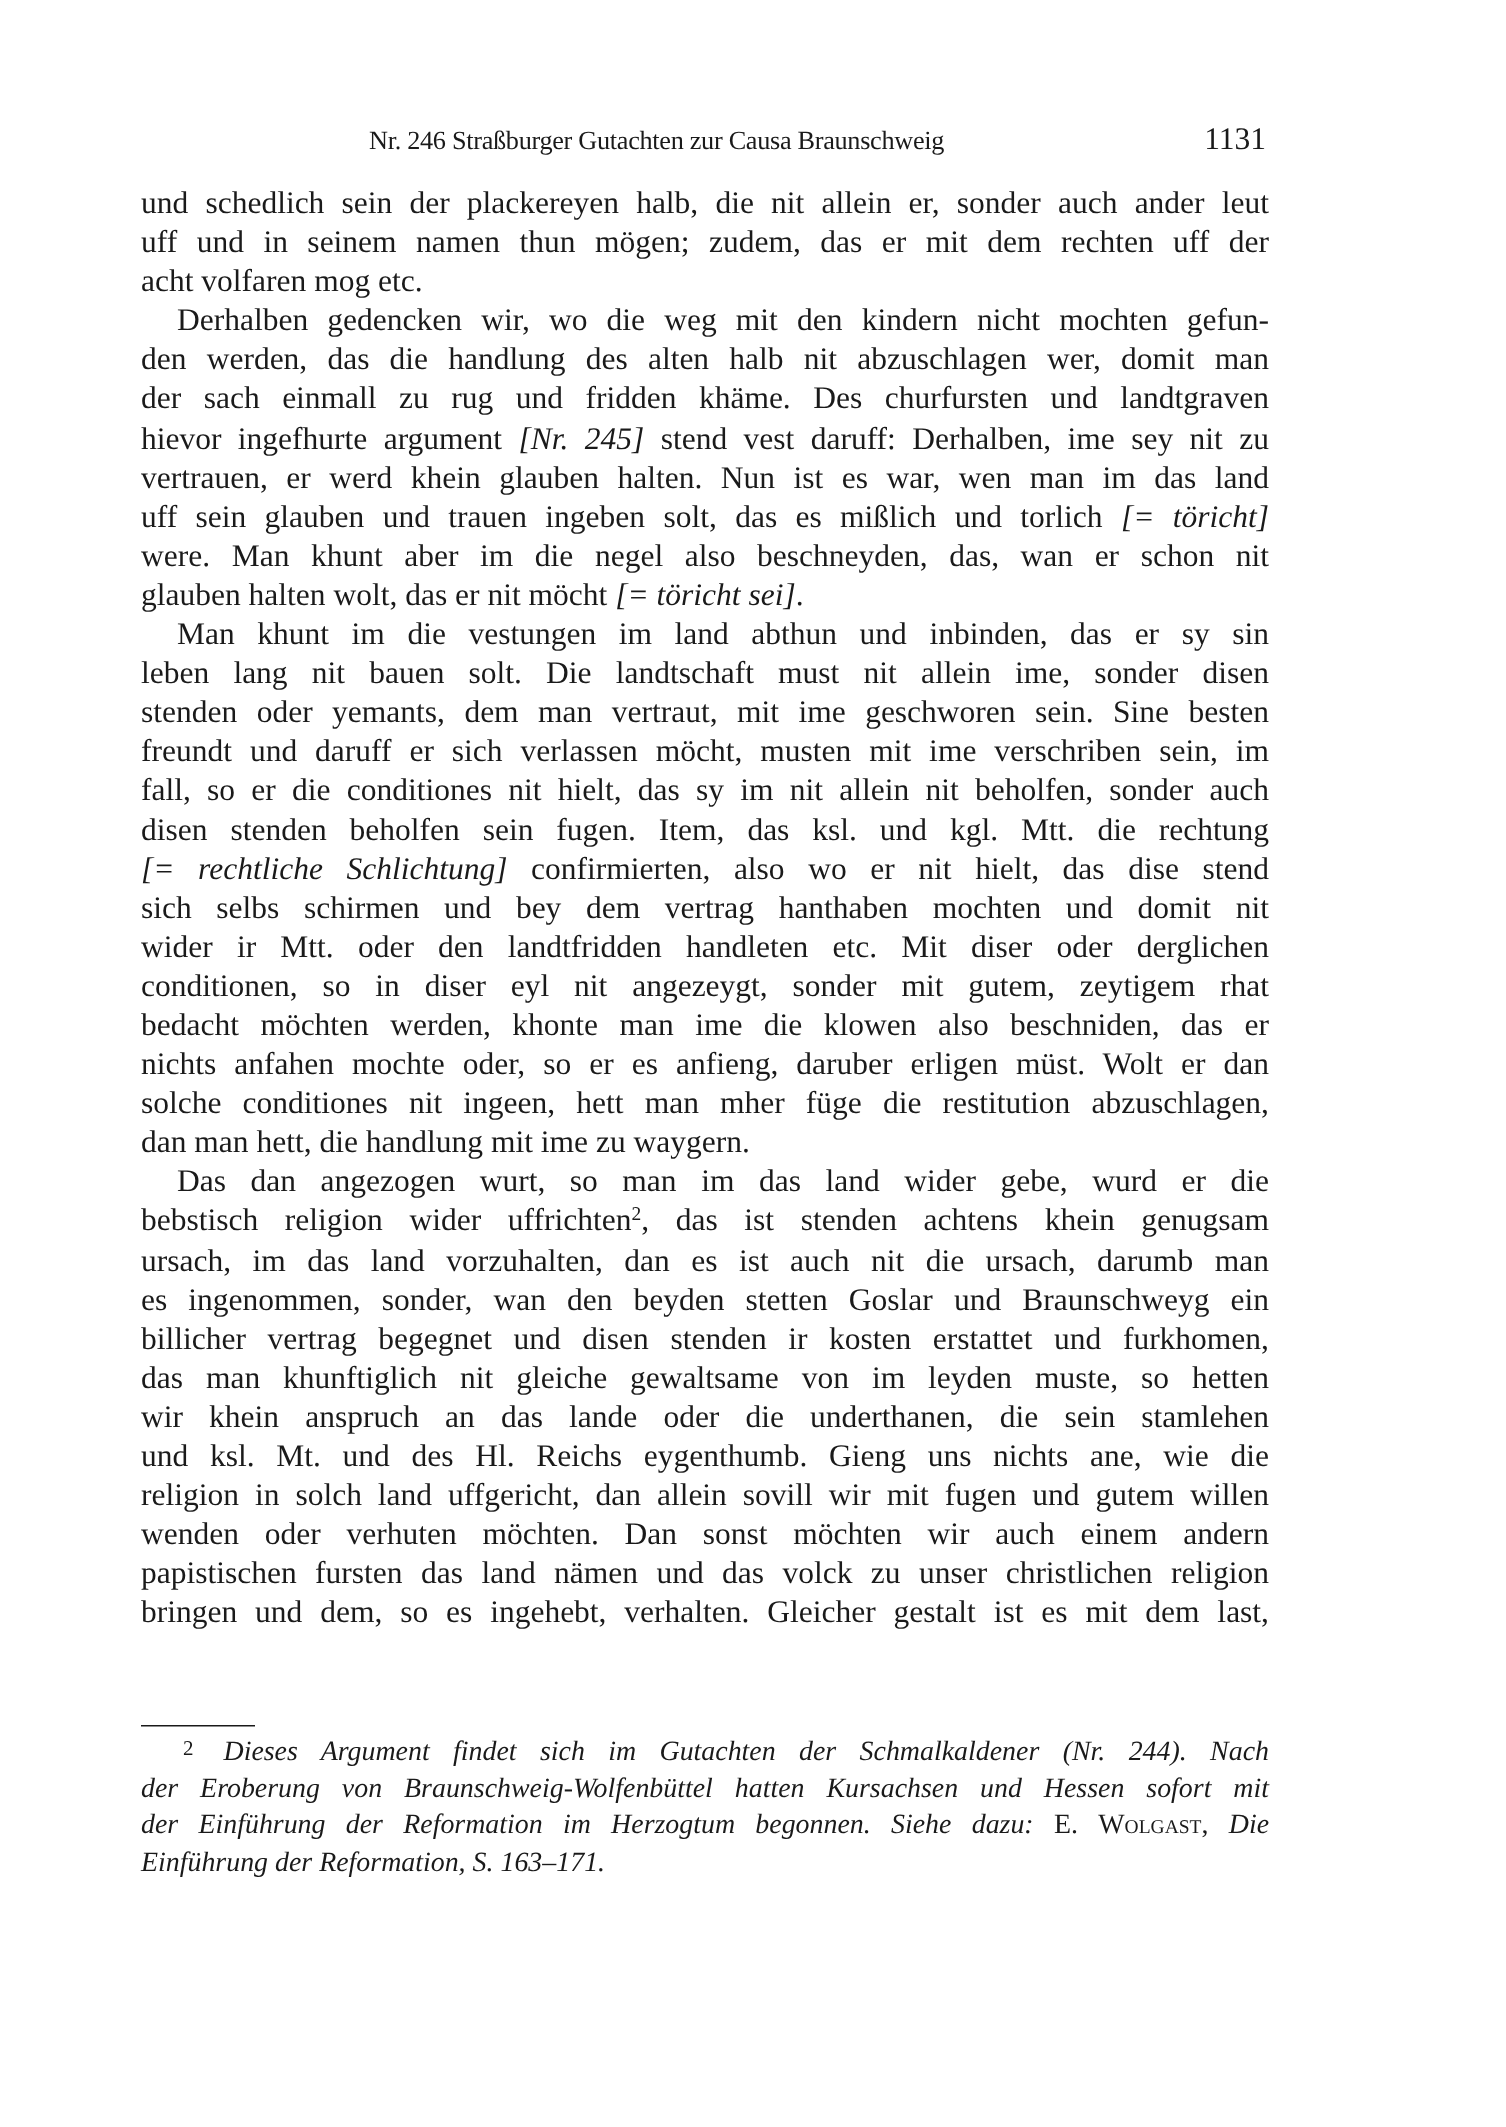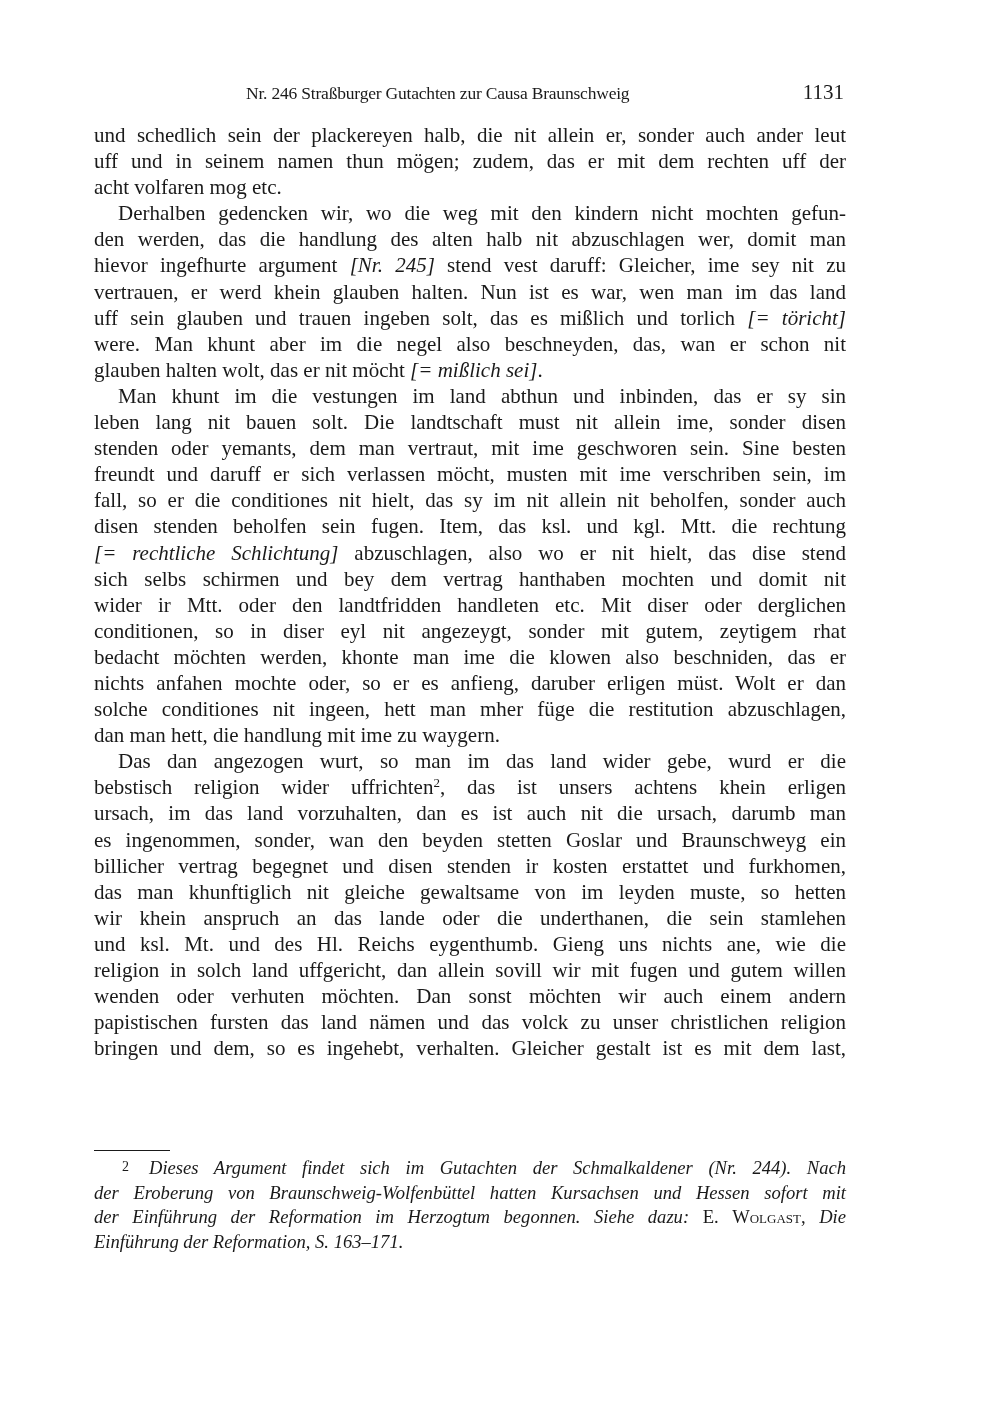--- a/index.html
+++ b/index.html
@@ -48,45 +48,46 @@
 
   <div class="body-text">
     <p>
       <span class="line">und schedlich sein der plackereyen halb, die nit allein er, sonder auch ander leut</span>
       <span class="line">uff und in seinem namen thun mögen; zudem, das er mit dem rechten uff der</span>
       <span class="line last">acht volfaren mog etc.</span>
     </p>
     <p>
       <span class="line" style="padding-left:24px">Derhalben gedencken wir, wo die weg mit den kindern nicht mochten gefun-</span>
       <span class="line">den werden, das die handlung des alten halb nit abzuschlagen wer, domit man</span>
-      <span class="line"><span>hievor ingefhurte argument </span><span class="it">[Nr. 245]</span><span> stend vest daruff: Gleicher, ime sey nit zu</span></span>
+      <span class="line">der sach einmall zu rug und fridden khäme. Des churfursten und landtgraven</span>
+      <span class="line"><span>hievor ingefhurte argument </span><span class="it">[Nr. 245]</span><span> stend vest daruff: Derhalben, ime sey nit zu</span></span>
       <span class="line">vertrauen, er werd khein glauben halten. Nun ist es war, wen man im das land</span>
       <span class="line"><span>uff sein glauben und trauen ingeben solt, das es mißlich und torlich </span><span class="it">[= töricht]</span></span>
       <span class="line">were. Man khunt aber im die negel also beschneyden, das, wan er schon nit</span>
-      <span class="line last"><span>glauben halten wolt, das er nit möcht </span><span class="it">[= mißlich sei]</span><span>.</span></span>
+      <span class="line last"><span>glauben halten wolt, das er nit möcht </span><span class="it">[= töricht sei]</span><span>.</span></span>
     </p>
     <p>
       <span class="line" style="padding-left:24px">Man khunt im die vestungen im land abthun und inbinden, das er sy sin</span>
       <span class="line">leben lang nit bauen solt. Die landtschaft must nit allein ime, sonder disen</span>
       <span class="line">stenden oder yemants, dem man vertraut, mit ime geschworen sein. Sine besten</span>
       <span class="line">freundt und daruff er sich verlassen möcht, musten mit ime verschriben sein, im</span>
       <span class="line">fall, so er die conditiones nit hielt, das sy im nit allein nit beholfen, sonder auch</span>
       <span class="line">disen stenden beholfen sein fugen. Item, das ksl. und kgl. Mtt. die rechtung</span>
-      <span class="line"><span class="it">[= rechtliche Schlichtung]</span><span> abzuschlagen, also wo er nit hielt, das dise stend</span></span>
+      <span class="line"><span class="it">[= rechtliche Schlichtung]</span><span> confirmierten, also wo er nit hielt, das dise stend</span></span>
       <span class="line">sich selbs schirmen und bey dem vertrag hanthaben mochten und domit nit</span>
       <span class="line">wider ir Mtt. oder den landtfridden handleten etc. Mit diser oder derglichen</span>
       <span class="line">conditionen, so in diser eyl nit angezeygt, sonder mit gutem, zeytigem rhat</span>
       <span class="line">bedacht möchten werden, khonte man ime die klowen also beschniden, das er</span>
       <span class="line">nichts anfahen mochte oder, so er es anfieng, daruber erligen müst. Wolt er dan</span>
       <span class="line">solche conditiones nit ingeen, hett man mher füge die restitution abzuschlagen,</span>
       <span class="line last">dan man hett, die handlung mit ime zu waygern.</span>
     </p>
     <p>
       <span class="line" style="padding-left:24px">Das dan angezogen wurt, so man im das land wider gebe, wurd er die</span>
-      <span class="line"><span>bebstisch religion wider uffrichten</span><sup class="fn">2</sup><span>, das ist unsers achtens khein erligen</span></span>
+      <span class="line"><span>bebstisch religion wider uffrichten</span><sup class="fn">2</sup><span>, das ist stenden achtens khein genugsam</span></span>
       <span class="line">ursach, im das land vorzuhalten, dan es ist auch nit die ursach, darumb man</span>
       <span class="line">es ingenommen, sonder, wan den beyden stetten Goslar und Braunschweyg ein</span>
       <span class="line">billicher vertrag begegnet und disen stenden ir kosten erstattet und furkhomen,</span>
       <span class="line">das man khunftiglich nit gleiche gewaltsame von im leyden muste, so hetten</span>
       <span class="line">wir khein anspruch an das lande oder die underthanen, die sein stamlehen</span>
       <span class="line">und ksl. Mt. und des Hl. Reichs eygenthumb. Gieng uns nichts ane, wie die</span>
       <span class="line">religion in solch land uffgericht, dan allein sovill wir mit fugen und gutem willen</span>
       <span class="line">wenden oder verhuten möchten. Dan sonst möchten wir auch einem andern</span>
       <span class="line">papistischen fursten das land nämen und das volck zu unser christlichen religion</span>
       <span class="line">bringen und dem, so es ingehebt, verhalten. Gleicher gestalt ist es mit dem last,</span>

